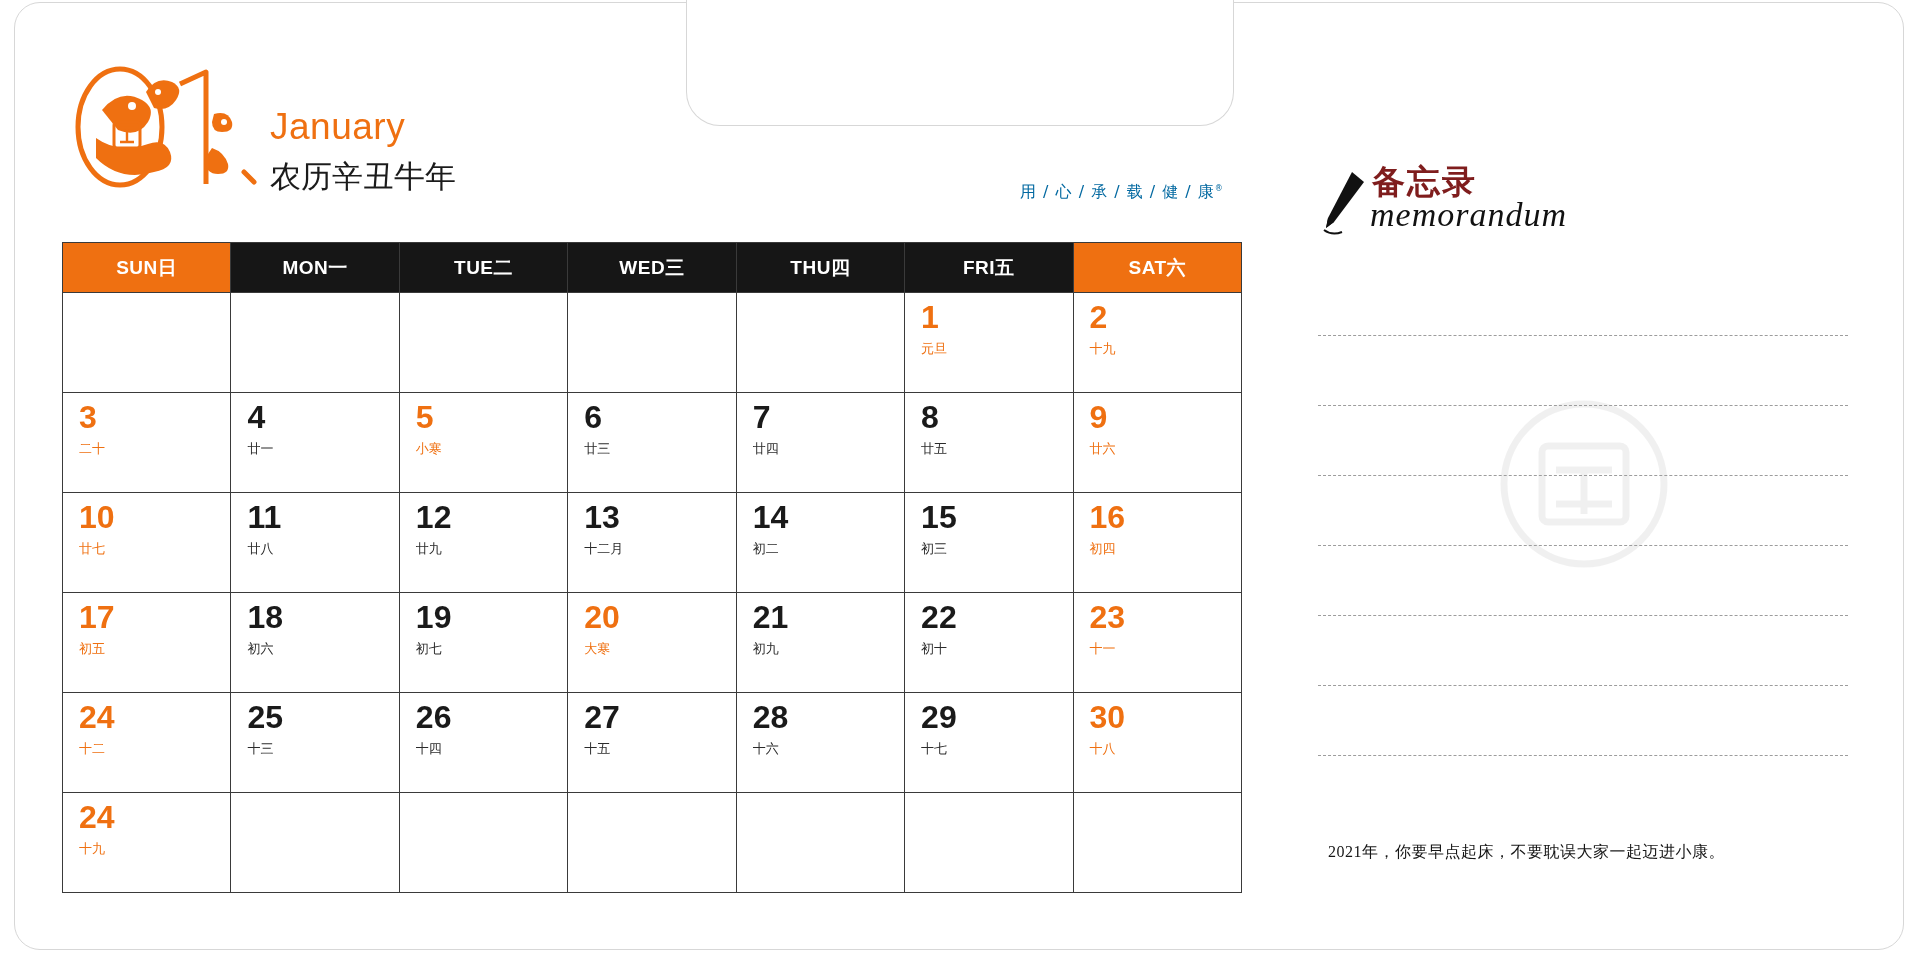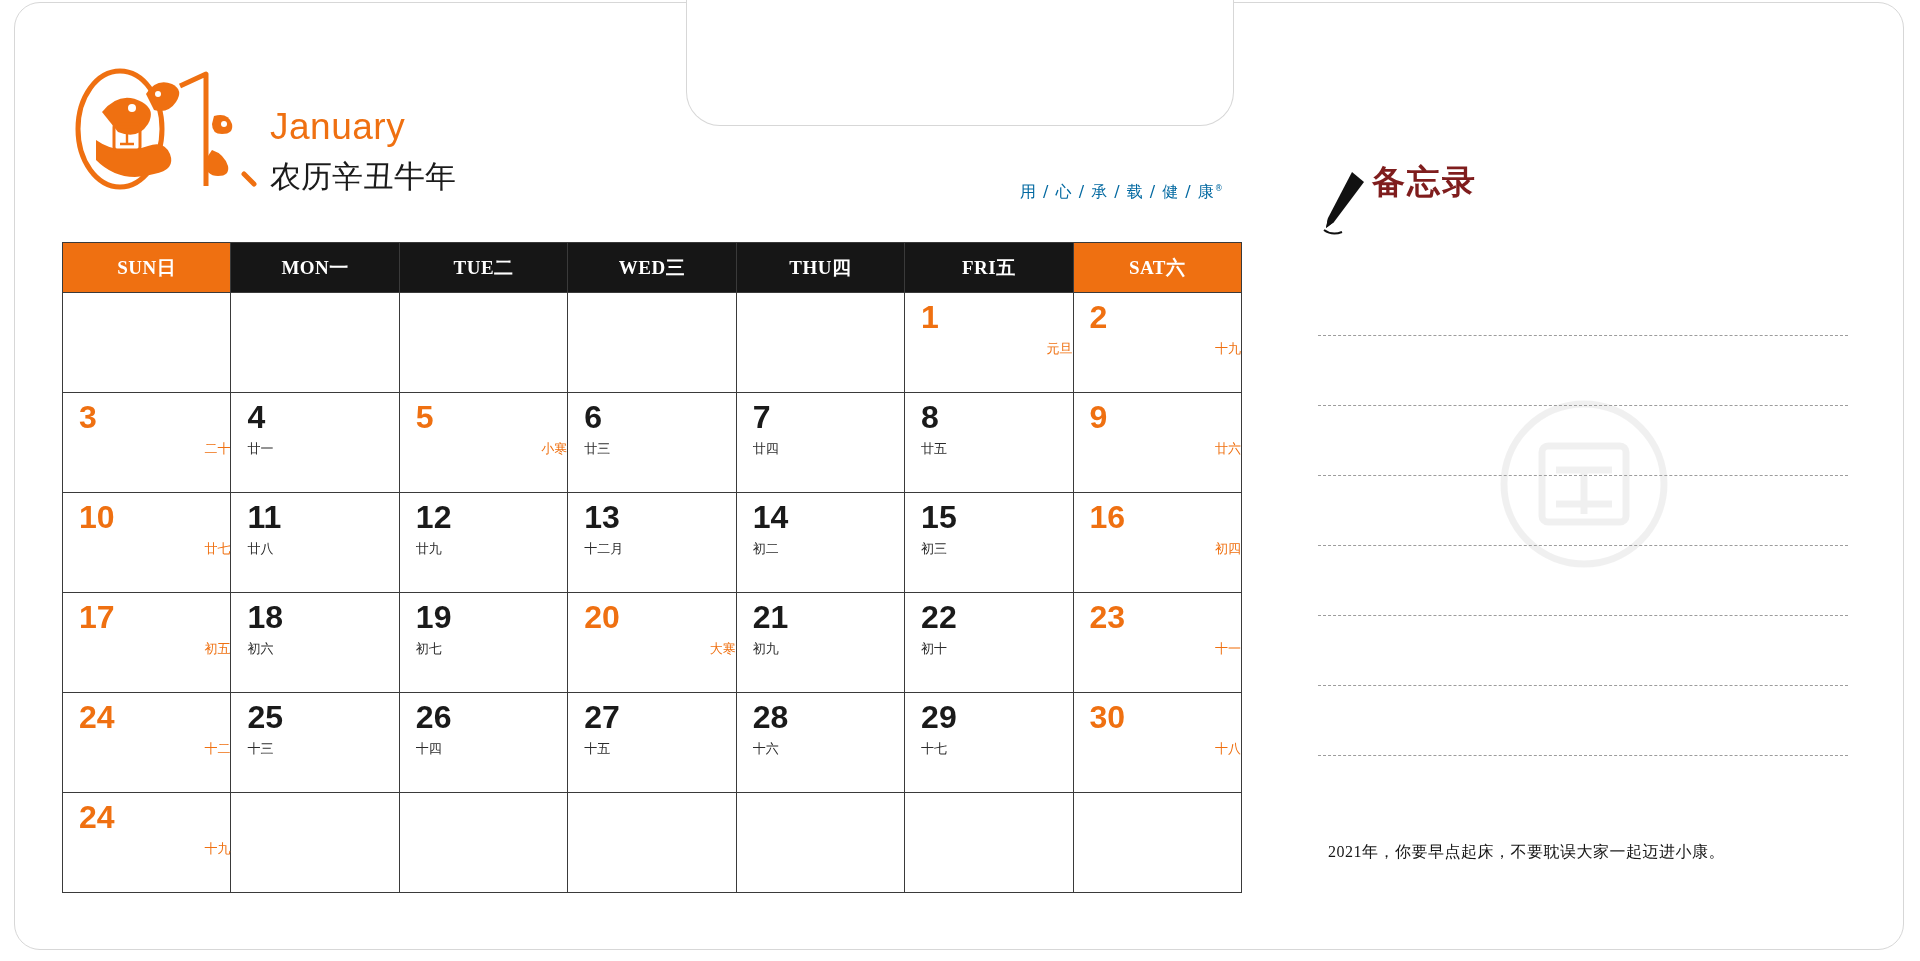--- a/index.html
+++ b/index.html
@@ -54,21 +54,21 @@
     height: 8px;
     background: #ffffff;
   }
 
   
   .month-header {
     position: absolute;
     left: 62px;
     top: 62px;
     display: flex;
-    align-items: flex-end;
+    align-items: flex-start;
   }
   .month-logo {
     width: 200px;
     height: 130px;
     position: relative;
     flex: none;
   }
   .month-logo svg { display: block; }
   .month-titles {
     margin-left: 8px;
@@ -118,21 +118,21 @@
     padding: 0;
     box-sizing: border-box;
   }
   .calendar th {
     height: 50px;
     background: #161616;
     color: #ffffff;
     font-size: 19px;
     font-weight: bold;
     letter-spacing: .5px;
-    font-family: Liberation Serif, serif;
+    font-family: Liberation Sans, sans-serif;
   }
   .calendar th.weekend {
     background: #ef7011;
     color: #ffffff;
   }
   .calendar td {
     height: 100px;
     vertical-align: top;
     background: #ffffff;
   }
@@ -147,21 +147,21 @@
     font-family: "Liberation Sans", sans-serif;
   }
   .lunar {
     font-size: 13px;
     line-height: 1;
     margin-top: 9px;
     color: #2b2b2b;
     font-family: "DejaVu Sans", sans-serif;
   }
   td.weekend .daynum { color: #ef7011; }
-  td.weekend .lunar { color: #ef7011; text-align: right; }
+  td.weekend .lunar { color: #ef7011; }
   .lunar.festival { color: #ef7011; }
   .daynum.festival { color: #ef7011; }
   td.empty .cell-inner { visibility: hidden; }
 
   
   .memo {
     position: absolute;
     left: 1318px;
     top: 170px;
     width: 530px;
@@ -551,20 +551,21 @@
   <div class="memo">
     <div class="memo-head">
       <div class="memo-pen">
         <svg width="60" height="70" viewBox="0 0 60 70" xmlns="http://www.w3.org/2000/svg">
           <path d="M34 2 L46 12 L16 52 L8 58 L10 48 Z" fill="#111111"></path>
           <path d="M10 48 L16 52 L8 58 Z" fill="#111111"></path>
           <path d="M6 60 q8 6 18 2" stroke="#111111" stroke-width="2" fill="none"></path>
         </svg>
       </div>
       <div class="memo-title-cn">备忘录</div>
+      <div class="memo-title-en">memorandum</div>
     </div>
 
     <div class="memo-watermark">
       <svg width="172" height="172" viewBox="0 0 172 172" xmlns="http://www.w3.org/2000/svg">
         <circle cx="86" cy="86" r="80" fill="none" stroke="#e3e3e3" stroke-width="7"></circle>
         <rect x="44" y="48" width="84" height="76" rx="6" fill="none" stroke="#e3e3e3" stroke-width="7"></rect>
         <path d="M58 72 h56 M86 72 v44 M58 106 h56" stroke="#e3e3e3" stroke-width="7" fill="none"></path>
       </svg>
     </div>
 

